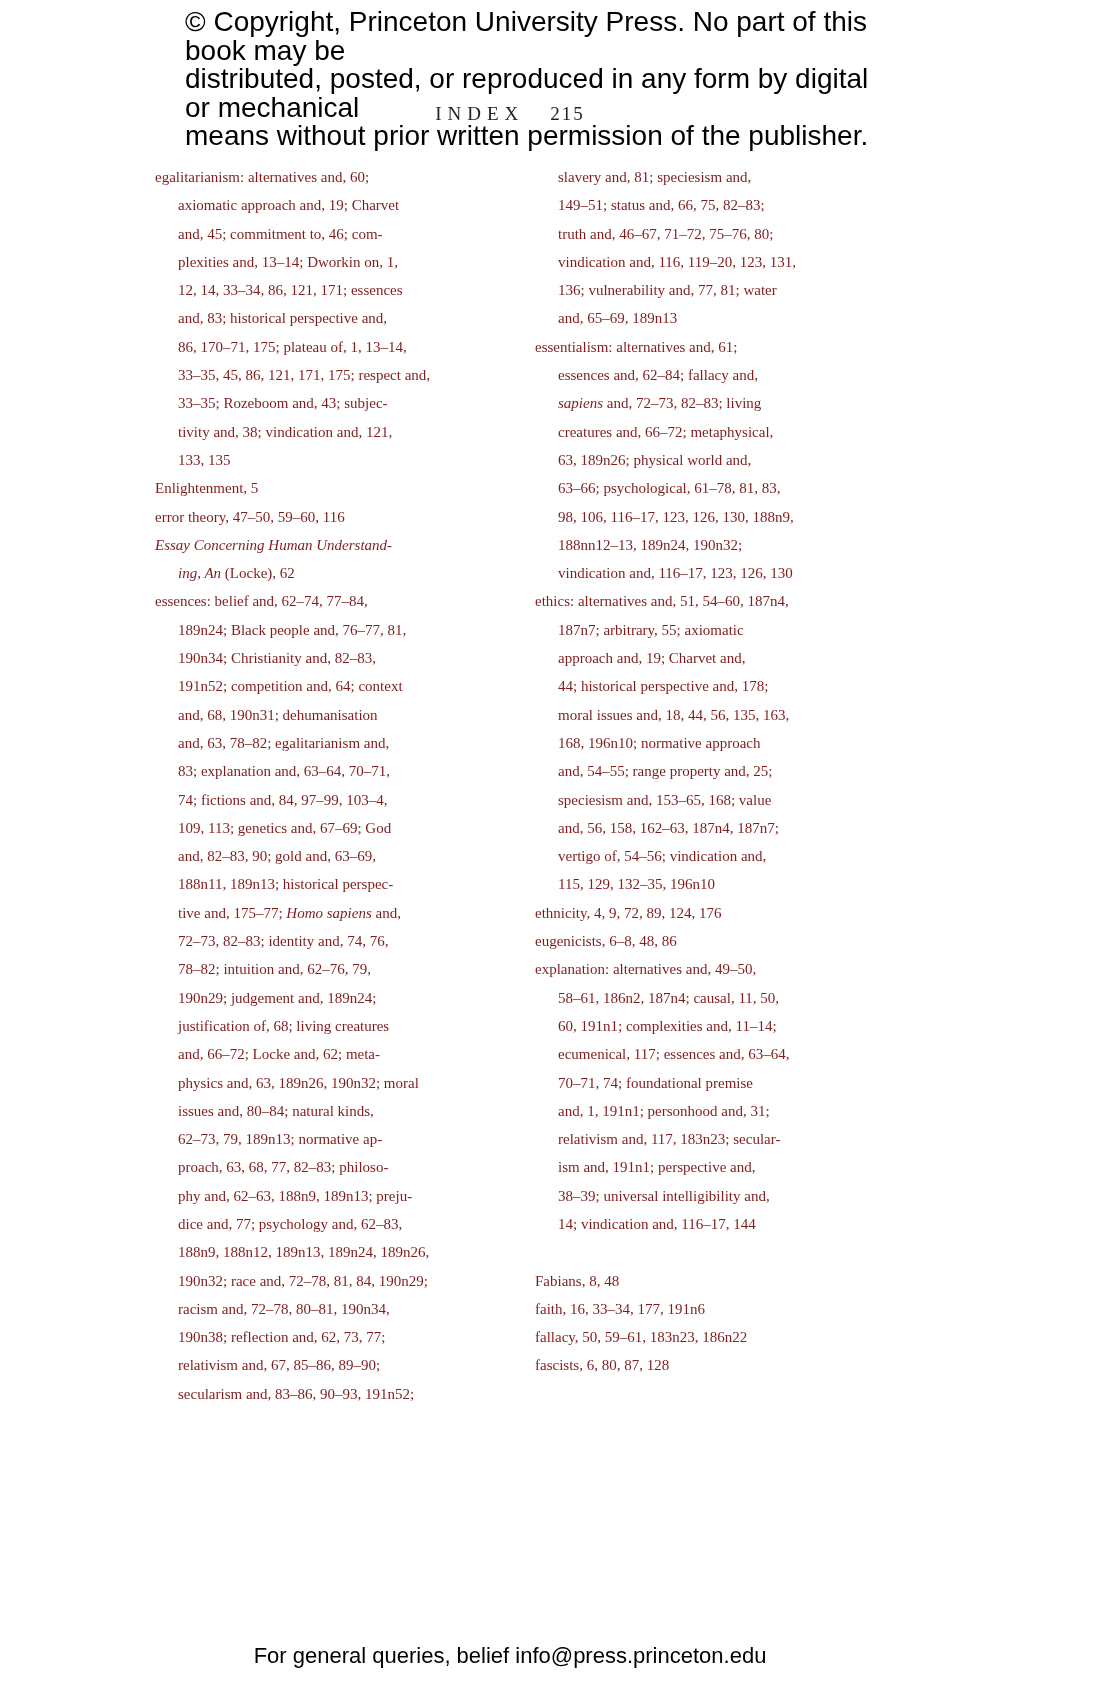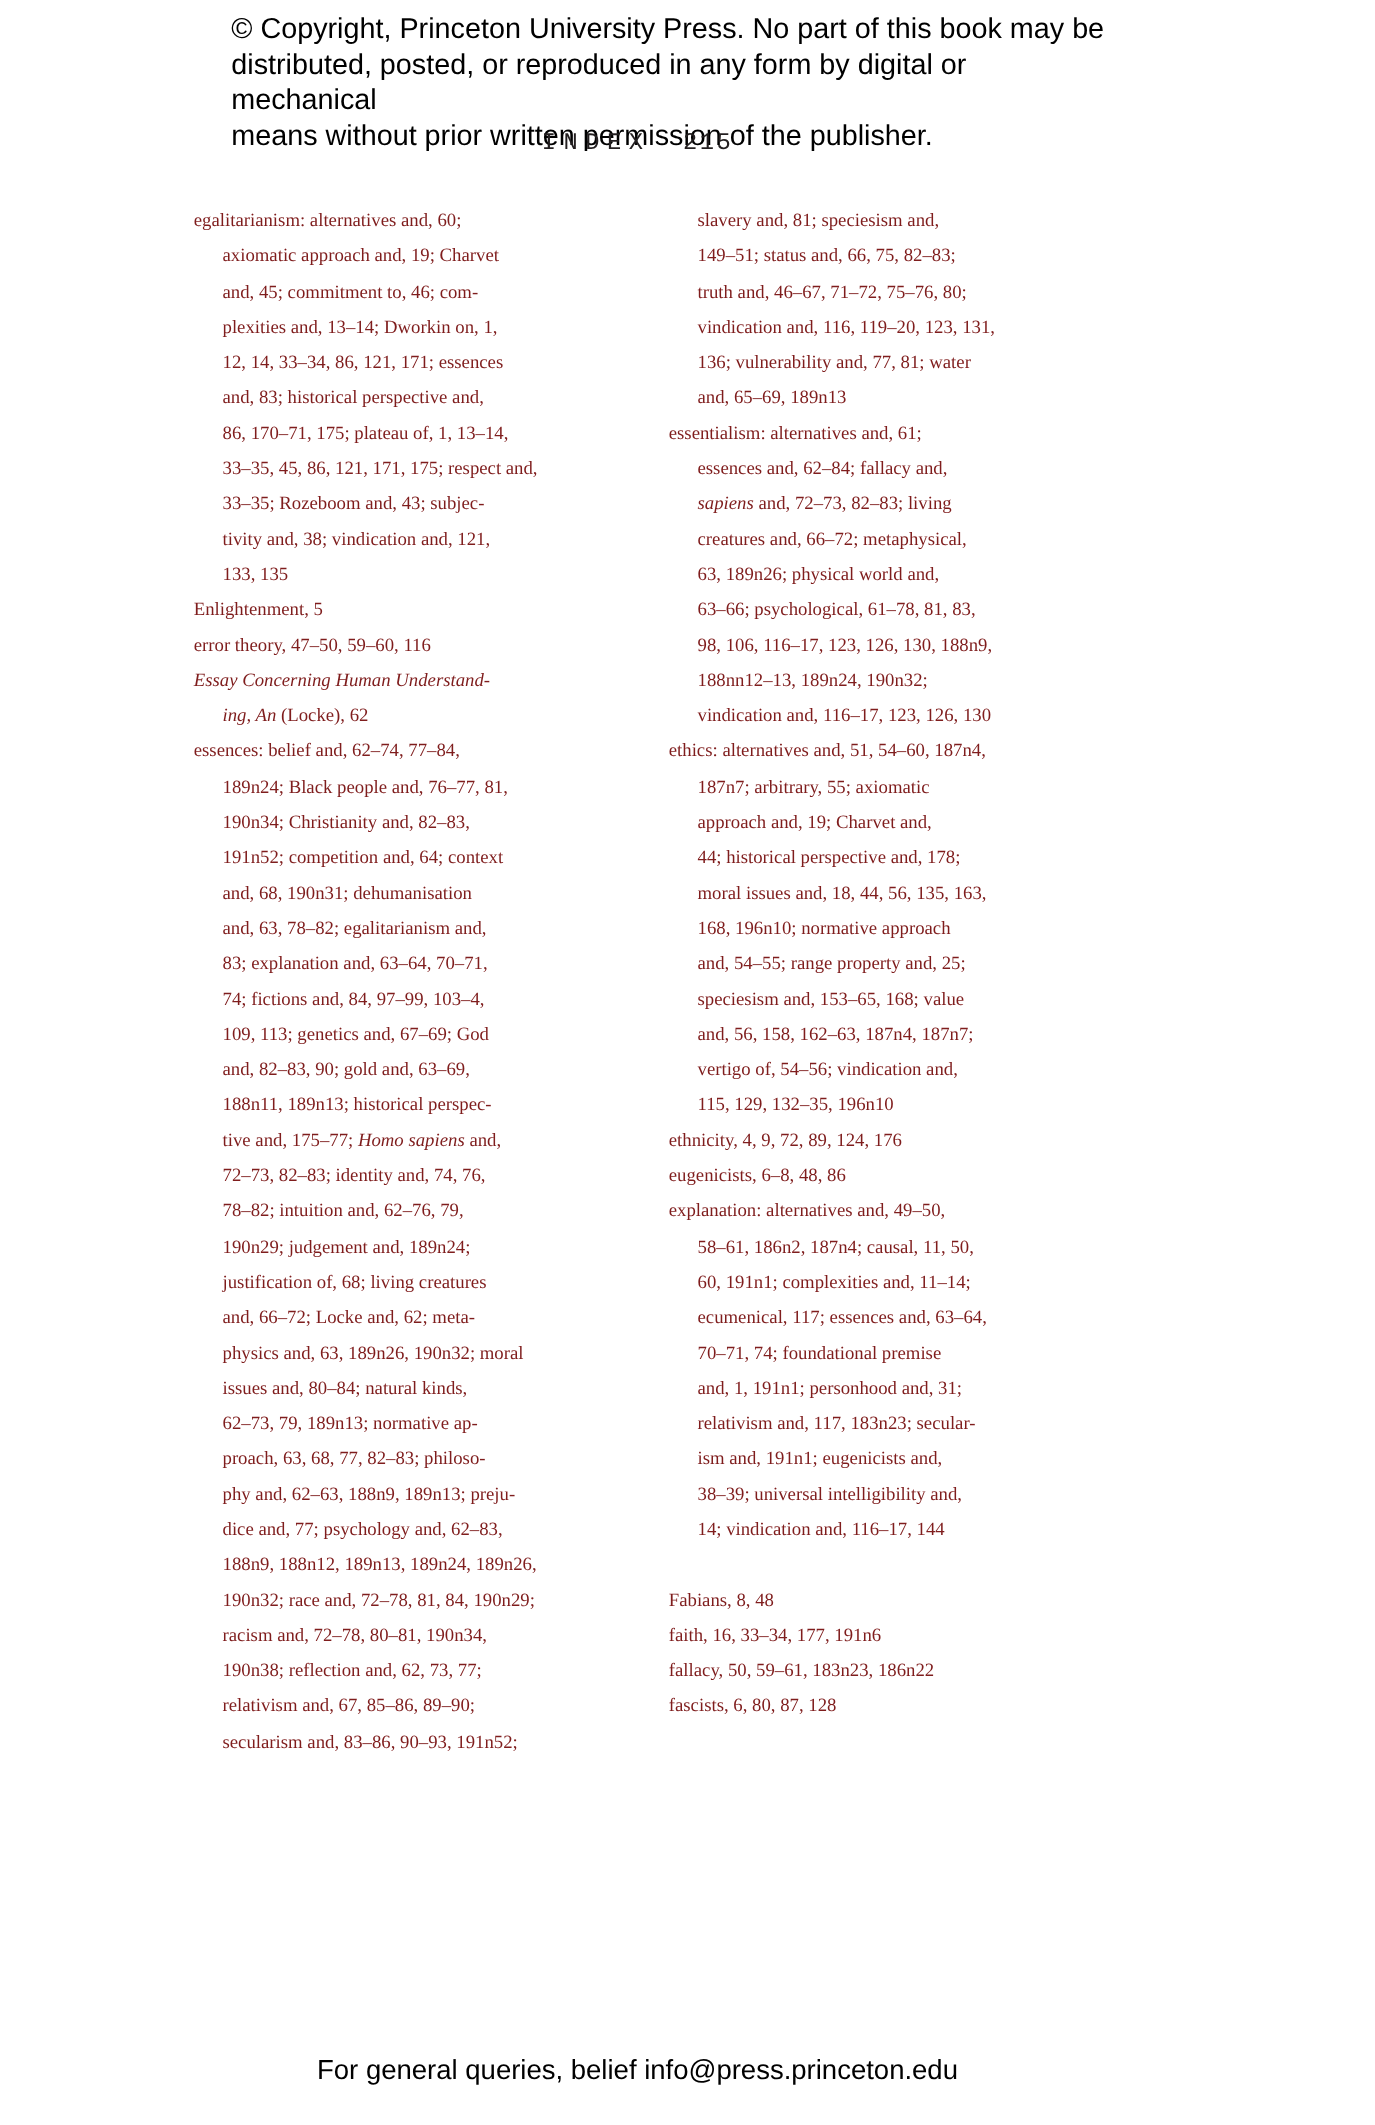--- a/index.html
+++ b/index.html
@@ -6,28 +6,28 @@
   body {
     width: 1100px; height: 1700px;
     background: #ffffff;
     position: relative;
     overflow: hidden;
   }
   .copyright {
     position: absolute;
     left: 185px; top: 8px; width: 700px;
     font-family: "Liberation Sans", sans-serif;
-    font-size: 23px; line-height: 28.5px;
+    font-size: 28px; line-height: 28.5px;
     color: #000000;
   }
   .page-header {
     position: absolute;
     left: 155px; top: 103px; width: 710px;
     text-align: center;
-    font-family: Liberation Mono, monospace;
+    font-family: Liberation Serif, serif;
     font-size: 19px;
     color: #231f20;
   }
   .page-header .idx-title { letter-spacing: 6px; }
   .page-header .pg-num { margin-left: 26px; letter-spacing: 2px; }
   .columns { position: absolute; top: 163px; left: 0; width: 1100px; }
   .col {
     position: absolute; top: 0;
     font-family: "Liberation Serif", serif;
     font-size: 15px; line-height: 28.3px;
@@ -139,21 +139,21 @@
         <div class="idx-line cont">115, 129, 132–35, 196n10</div>
         <div class="idx-line">ethnicity, 4, 9, 72, 89, 124, 176</div>
         <div class="idx-line">eugenicists, 6–8, 48, 86</div>
         <div class="idx-line">explanation: alternatives and, 49–50,</div>
         <div class="idx-line cont">58–61, 186n2, 187n4; causal, 11, 50,</div>
         <div class="idx-line cont">60, 191n1; complexities and, 11–14;</div>
         <div class="idx-line cont">ecumenical, 117; essences and, 63–64,</div>
         <div class="idx-line cont">70–71, 74; foundational premise</div>
         <div class="idx-line cont">and, 1, 191n1; personhood and, 31;</div>
         <div class="idx-line cont">relativism and, 117, 183n23; secular-</div>
-        <div class="idx-line cont">ism and, 191n1; eugenicists and,</div>
+        <div class="idx-line cont">ism and, 191n1; perspective and,</div>
         <div class="idx-line cont">38–39; universal intelligibility and,</div>
         <div class="idx-line cont">14; vindication and, 116–17, 144</div>
         <div class="idx-line">&nbsp;</div>
         <div class="idx-line">Fabians, 8, 48</div>
         <div class="idx-line">faith, 16, 33–34, 177, 191n6</div>
         <div class="idx-line">fallacy, 50, 59–61, 183n23, 186n22</div>
         <div class="idx-line">fascists, 6, 80, 87, 128</div>
       </div>
   </div>
 

